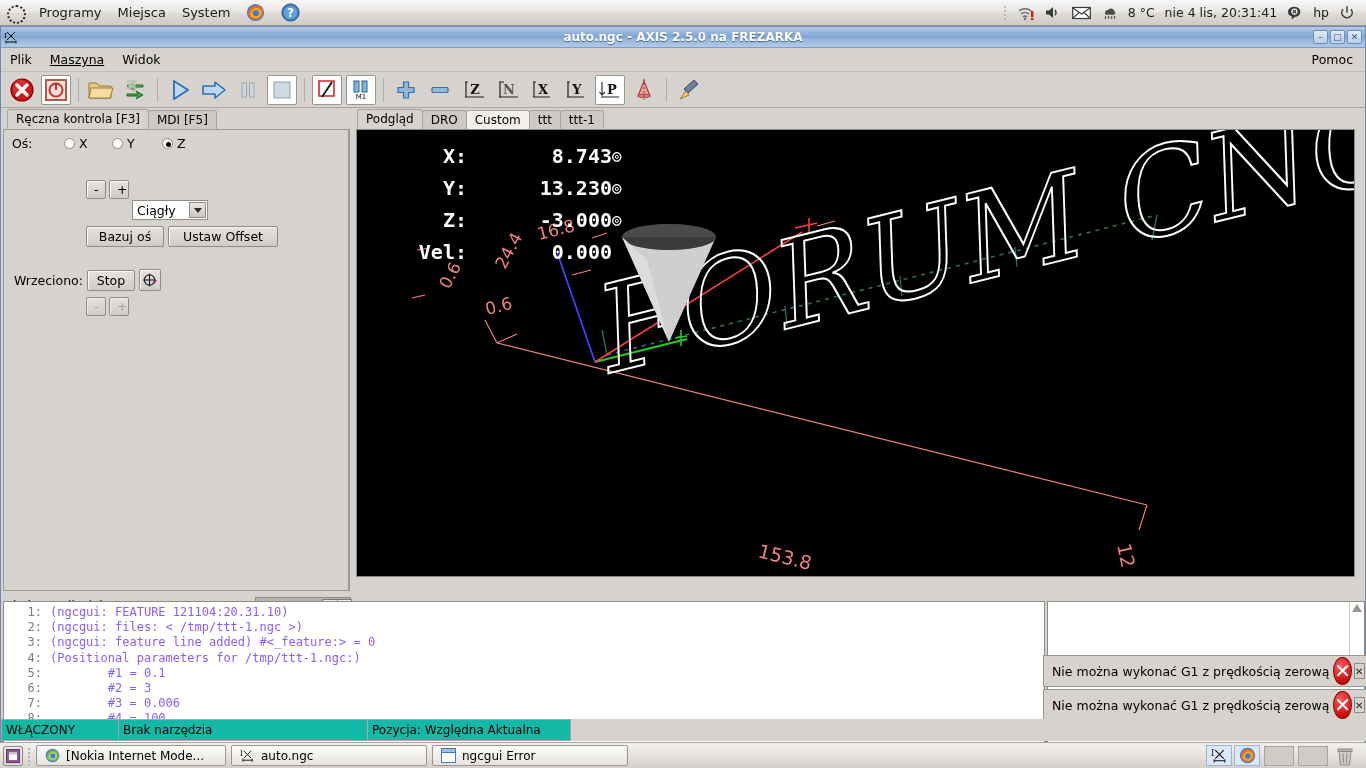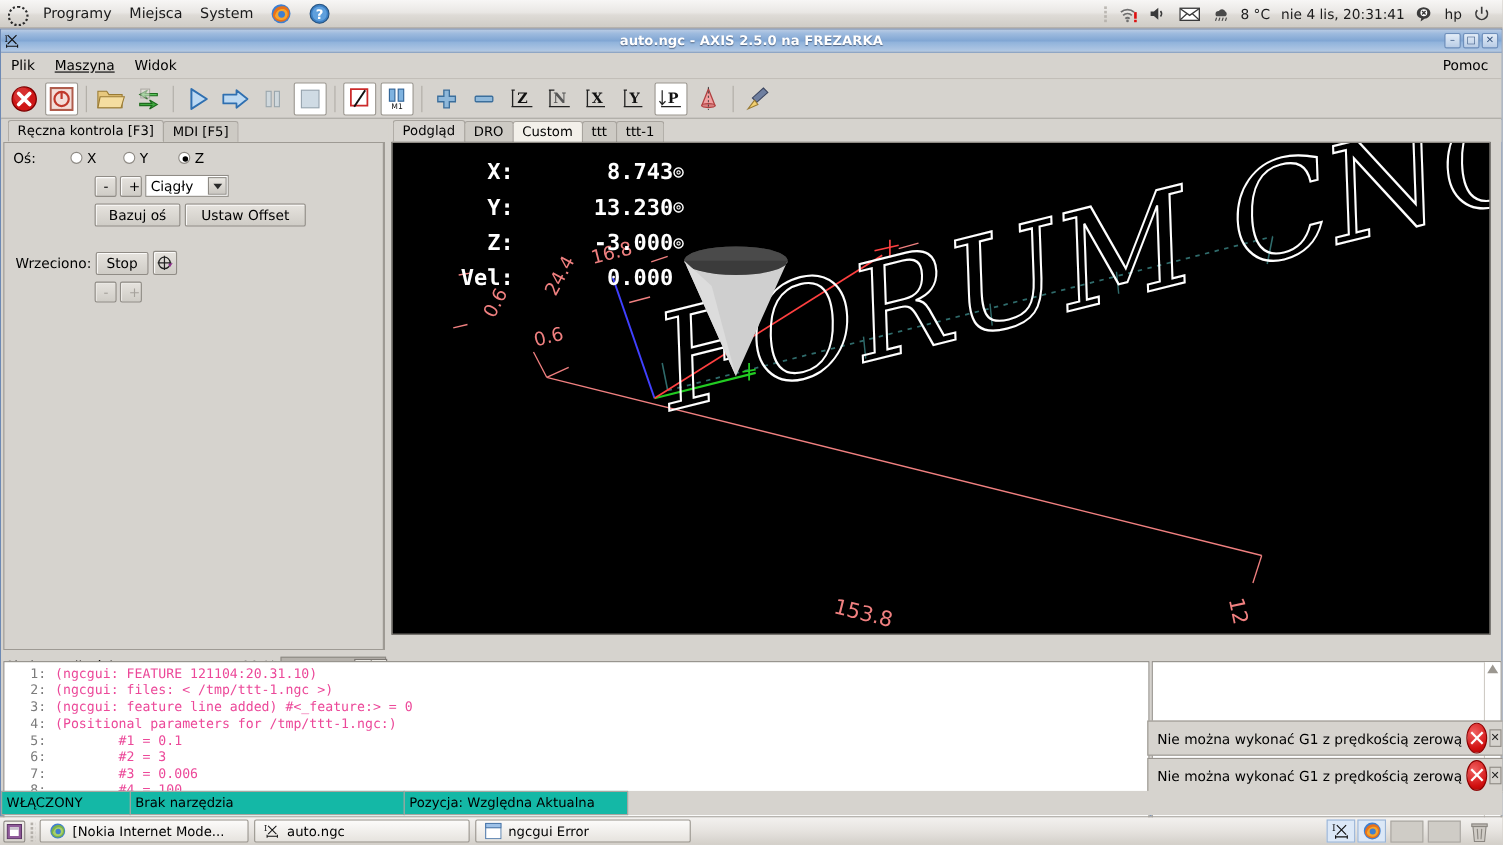--- a/index.html
+++ b/index.html
@@ -165,21 +165,21 @@
   #view3d .dro .r .k { width:110px; text-align:right; }
   #view3d .dro .r .v { width:145px; text-align:right; }
   #view3d .dro .r .o { width:20px; text-align:left; font-size:16px;}
   #gcode {
     position:absolute; left:0; top:0; right:0; bottom:0;
     background:#ffffff; border:1px solid #8e8a84; overflow:hidden;
     font-family:"DejaVu Sans Mono", monospace; font-size:12px;
   }
   .gline { display:flex; height:15.2px; }
   .gline .ln { width:46px; text-align:right; color:#7b7b7b; padding-right:8px; }
-  .gline .gt { color:#ec4899; white-space:pre; }
+  .gline .gt { color:#8b5cf6; white-space:pre; }
 
   
   #statusbar {
     position:absolute; left:0; bottom:0; width:1366px; height:22px;
     background:#d6d3ce; display:flex; align-items:stretch;
   }
   .sb-cell {
     border:1px solid #a9a5a0; background:#14b8a6;
     display:flex; align-items:center; padding:0 4px; font-size:12px; color:#000;
     margin-right:-1px;
@@ -489,21 +489,21 @@
             </span>
             <span class="row">
               <span class="radio on"></span>
               <span class="lbl">Z</span>
             </span>
           </div>
 
           <div class="row" style="padding:8px 0 0 82px;">
             <span class="btn small" style="width:20px;text-align:center;">-</span>
             <span class="btn small" style="width:20px;text-align:center;margin-left:3px;">+</span>
-            <span class="combo" style="margin-left:3px;width:76px;">
+            <span class="combo" style="margin-left:3px;width:76px;margin-top:41px;">
               <span>Ciągły</span>
               <span class="arrowbox" style="margin-left:auto;">
                   <span class="tri-down"></span>
                 </span>
             </span>
           </div>
 
           <div class="row" style="padding:6px 4px 0 82px;">
             <span class="btn" style="width:78px;text-align:center;">Bazuj oś</span>
             <span class="btn" style="width:110px;text-align:center;margin-left:4px;">Ustaw Offset</span>

